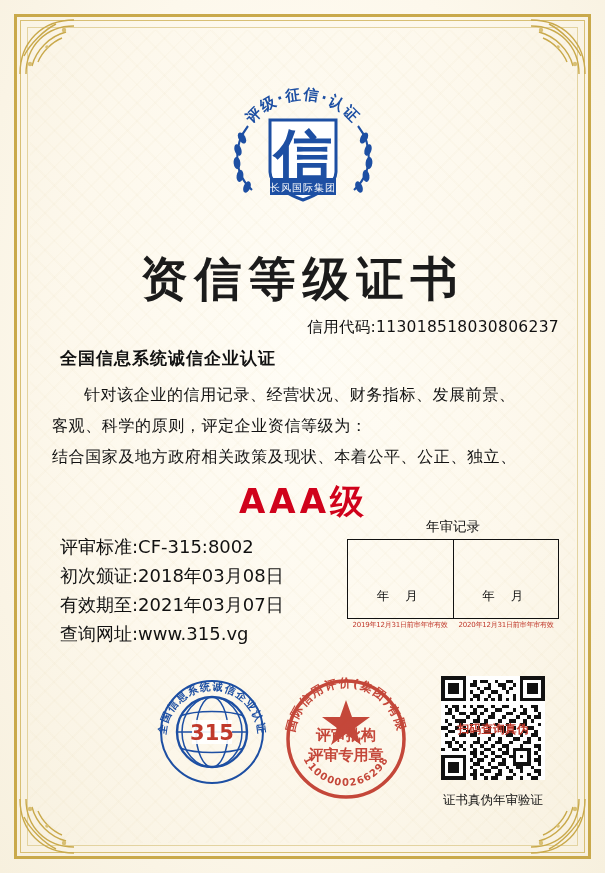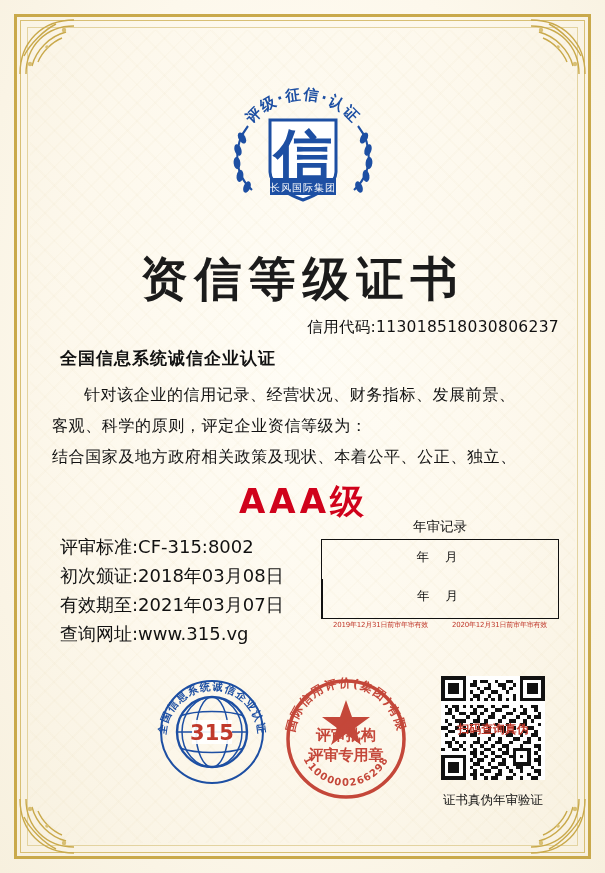--- a/index.html
+++ b/index.html
@@ -152,34 +152,33 @@
     color: #111;
     font-family: "DejaVu Sans", "Liberation Sans", sans-serif;
   }
   .details .row { white-space: nowrap; }
 
   
   .review-box {
     position: absolute;
     top: 482px;
     right: 8px;
-    width: 238px;
+    width: 212px;
   }
   .review-title {
     font-size: 13.5px;
     text-align: center;
     color: #111;
     padding-bottom: 3px;
     font-family: "DejaVu Sans", "Liberation Sans", sans-serif;
   }
   .review-grid {
     display: flex;
     border: 1.2px solid #111;
     height: 78px;
-    flex-direction: column;
   }
   .review-cell {
     flex: 1;
     position: relative;
   }
   .review-cell + .review-cell { border-left: 1.2px solid #111; }
   .review-cell .ym {
     position: absolute;
     bottom: 13px;
     left: 0; right: 0;

